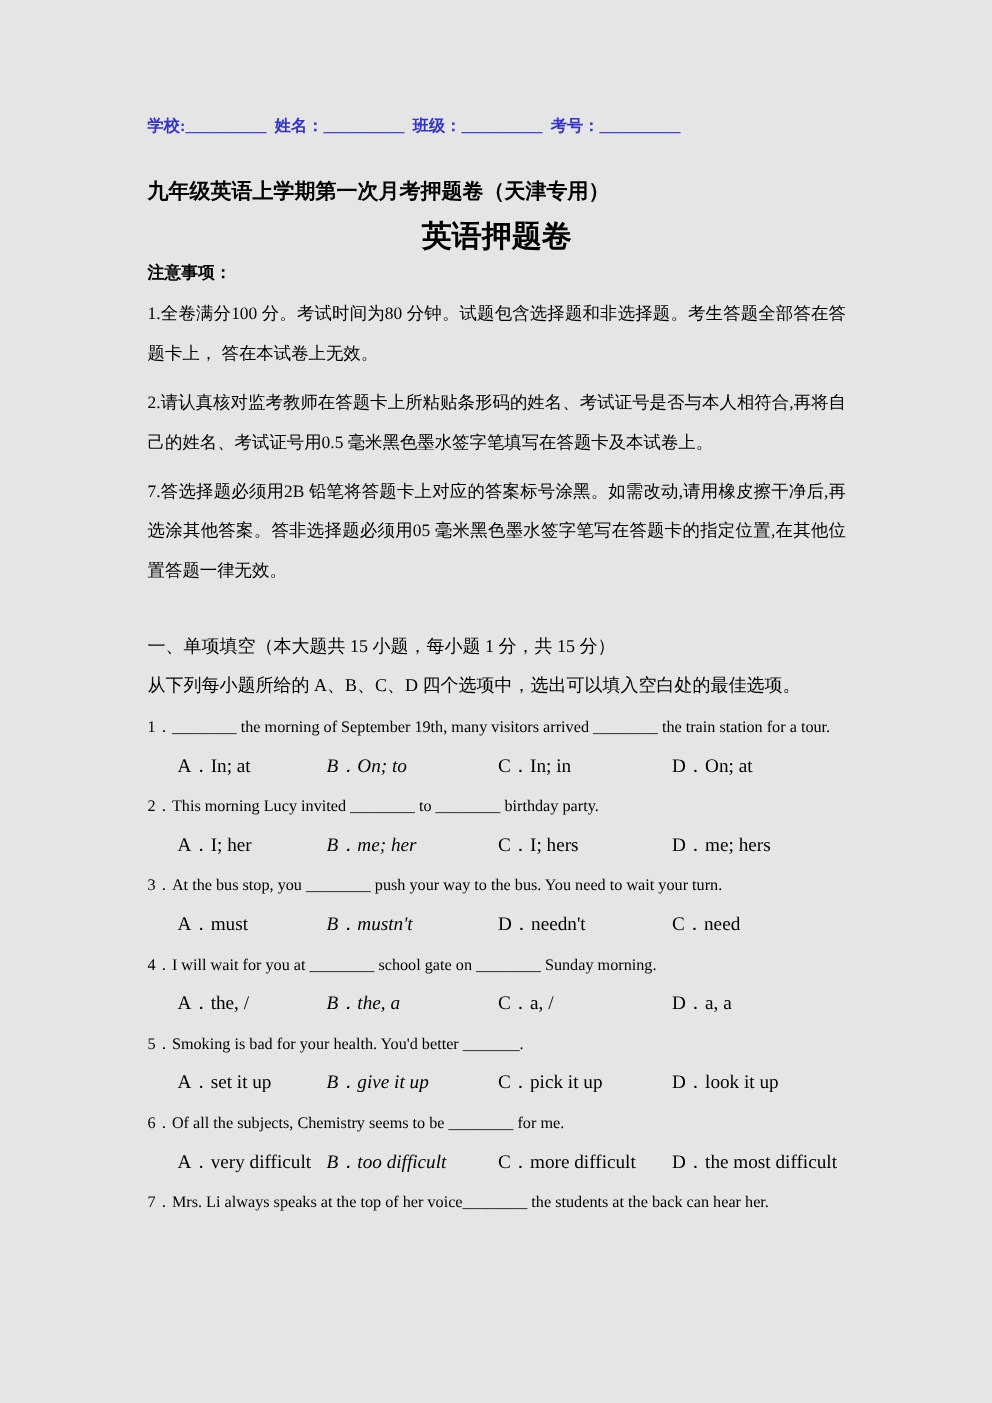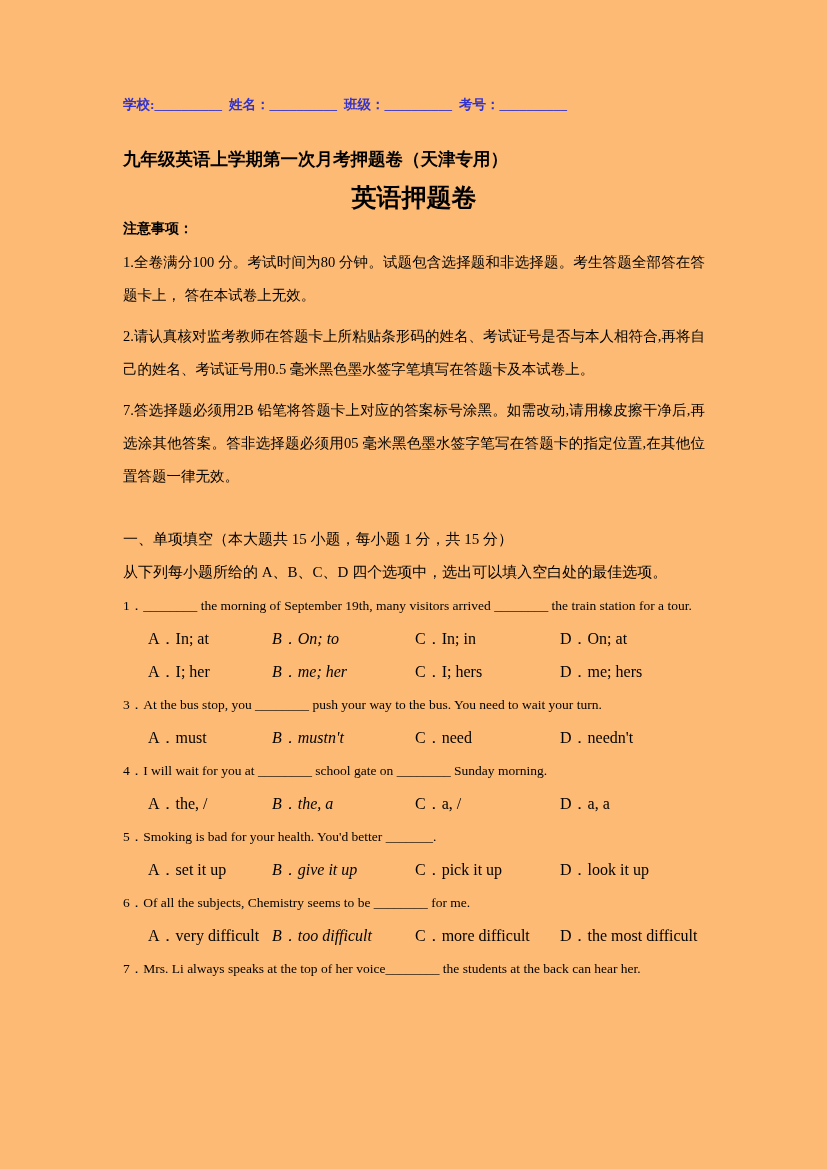--- a/index.html
+++ b/index.html
@@ -3,21 +3,21 @@
 <meta charset="utf-8">
 <style>
   html, body { margin: 0; padding: 0; background: #ffffff; }
   .page {
     position: relative;
     width: 827px;
     height: 1169px;
     margin: 0 auto;
     box-sizing: border-box;
     padding: 96px 122px 30px 123px;
-    background: #fdba74;
+    background: #e5e5e5;
     font-family: "Liberation Serif", "DejaVu Serif", serif;
     color: #000000;
     overflow: hidden;
   }
   .student-info {
     display: flex;
     gap: 7px;
     color: #3333cc;
     font-weight: bold;
     font-size: 13.5px;
@@ -107,35 +107,36 @@
     <p class="stem">1．________ the morning of September 19th, many visitors arrived ________ the train station for a tour.</p>
     <div class="options">
       <span class="opt opt-a">A．In; at</span>
       <span class="opt opt-b">B．On; to</span>
       <span class="opt opt-c">C．In; in</span>
       <span class="opt opt-d">D．On; at</span>
     </div>
   </div>
 
   <div class="question">
+    <p class="stem">2．This morning Lucy invited ________ to ________ birthday party.</p>
     <div class="options">
       <span class="opt opt-a">A．I; her</span>
       <span class="opt opt-b">B．me; her</span>
       <span class="opt opt-c">C．I; hers</span>
       <span class="opt opt-d">D．me; hers</span>
     </div>
   </div>
 
   <div class="question">
     <p class="stem">3．At the bus stop, you ________ push your way to the bus. You need to wait your turn.</p>
     <div class="options">
       <span class="opt opt-a">A．must</span>
       <span class="opt opt-b">B．mustn't</span>
+      <span class="opt opt-d">D．needn't</span>
       <span class="opt opt-c">C．need</span>
-      <span class="opt opt-d">D．needn't</span>
     </div>
   </div>
 
   <div class="question">
     <p class="stem">4．I will wait for you at ________ school gate on ________ Sunday morning.</p>
     <div class="options">
       <span class="opt opt-a">A．the, /</span>
       <span class="opt opt-b">B．the, a</span>
       <span class="opt opt-c">C．a, /</span>
       <span class="opt opt-d">D．a, a</span>

